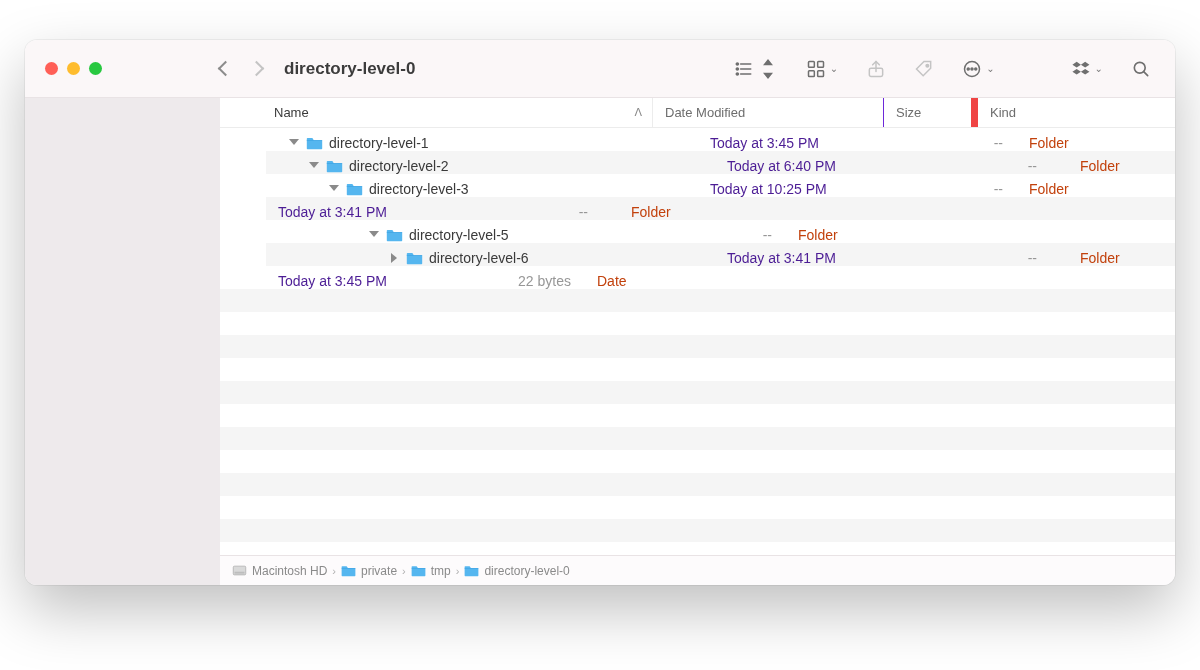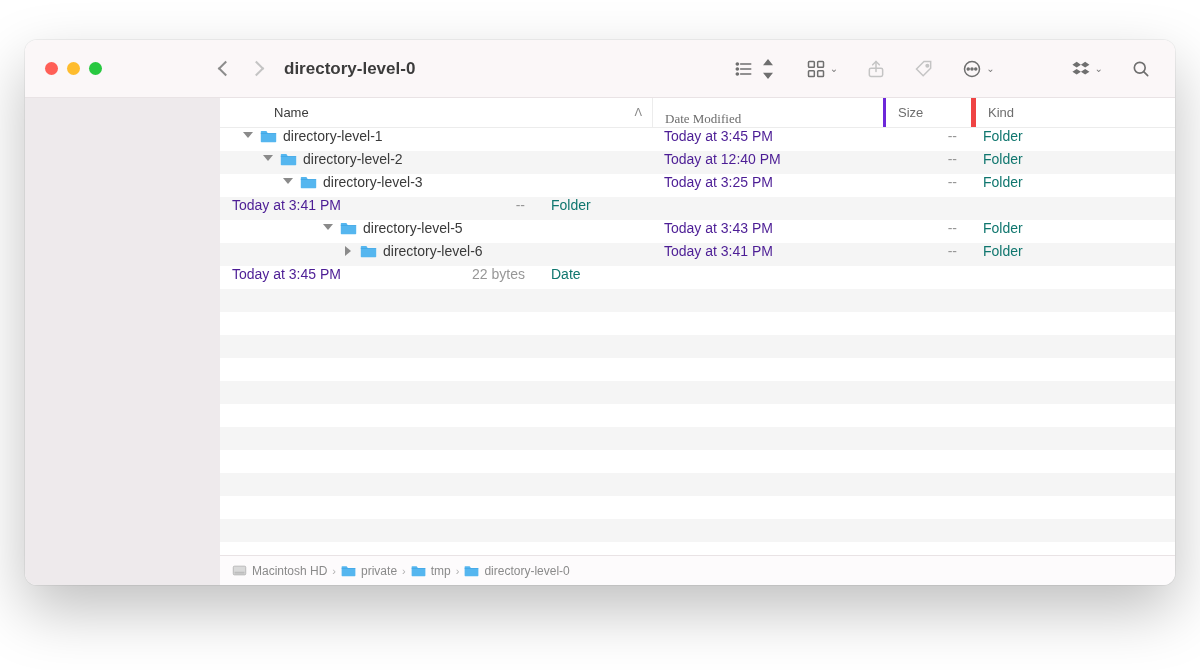--- a/index.html
+++ b/index.html
@@ -31,30 +31,30 @@
   .tb-icon .caret { font-size: 10px; color: #7a7a7a; }
   .body { flex: 1; display: flex; min-height: 0; }
   .sidebar { width: 195px; background: #eeeaec; }
   .main { flex: 1; display: flex; flex-direction: column; min-width: 0; }
   .cols {
     height: 30px; display: flex; align-items: center; font-size: 13px; color: #6d6d6d;
     border-bottom: 1px solid #ececec; background: #fff;
   }
   .col-name { flex: 0 0 432px; padding-left: 54px; font-weight: 500; color: #3a3a3a; display:flex; align-items:center; }
   .col-name .sort { margin-left: auto; margin-right: 10px; color: #8a8a8a; font-size: 11px; }
-  .col-date { flex: 0 0 231px; padding-left: 12px; border-left: 1px solid #ececec; height: 100%; display:flex; align-items:flex-end;font-family:Liberation Serif, serif; }
-  .col-size { flex: 0 0 88px; padding-left: 12px; border-left: 3px solid #6d28d9; height:100%; display:flex; align-items:center;}
-  .col-kind { flex: 1; padding-left: 12px; border-left: 5px solid #ef4444; height:100%; display:flex; align-items:center;}
+  .col-date { flex: 0 0 231px; padding-left: 12px; border-left: 1px solid #ececec; height: 100%; display:flex; align-items:center; }
+  .col-size { flex: 0 0 88px; padding-left: 12px; border-left: 1px solid #6d28d9; height:100%; display:flex; align-items:center;}
+  .col-kind { flex: 1; padding-left: 12px; border-left: 7px solid #ef4444; height:100%; display:flex; align-items:center;}
   .rows { flex: 1; overflow: hidden; }
-  .row { height: 23px; display: flex; align-items: flex-start; font-size: 14px; color: #3a3a3a; }
-  .row.stripe { background: #f5f5f5; }
+  .row { height: 23px; display: flex; align-items: flex-end; font-size: 14px; color: #3a3a3a; margin-left: 46px; }
+  .row.stripe { background: #f5f5f5; gap: 17px; }
   .cell-name { flex: 0 0 432px; display: flex; align-items: center; min-width:0; }
   .cell-date { flex: 0 0 231px; padding-left: 12px; color: #4c1d95; white-space: nowrap; }
   .cell-size { flex: 0 0 88px; text-align: right; padding-right: 14px; color: #979797; white-space: nowrap; }
-  .cell-kind { flex: 1; padding-left: 12px; color: #0f766e; white-space: nowrap; }
+  .cell-kind { flex: 1; padding-left: 12px; color: #c2410c; white-space: nowrap; }
   .disclosure { width: 10px; height: 10px; flex-shrink: 0; position: relative; color:#8a8a8a; }
   .disclosure.open::before {
     content: ""; position:absolute; left:1px; top:1px; width:0; height:0;
     border-left:5px solid transparent; border-right:5px solid transparent; border-top:6px solid currentColor;
   }
   .disclosure.closed::before {
     content: ""; position:absolute; left:3px; top:0; width:0; height:0;
     border-top:5px solid transparent; border-bottom:5px solid transparent; border-left:6px solid currentColor;
   }
   .folder-ico, .alias-ico { width: 17px; height: 14px; flex-shrink:0; margin: 0 6px 0 8px; position:relative; }
@@ -191,58 +191,57 @@
                 <div style="width: 42px; flex-shrink: 0;"></div>
                 <div class="disclosure open"></div>
                 <div class="folder-ico">
                   <svg viewBox="0 0 24 20">
                     <path fill="#55b6ef" d="M2 3h7l2 3h11a1 1 0 0 1 1 1v11a1 1 0 0 1-1 1H2a1 1 0 0 1-1-1V4a1 1 0 0 1 1-1z"></path>
                     <path fill="#3da4e4" d="M1 6h22v1H1z"></path>
                   </svg>
                 </div>
                 <div class="fname">directory-level-2</div>
               </div>
-              <div class="cell-date">Today at 12:40 PM</div>
+              <div class="cell-date">Today at 6:40 PM</div>
               <div class="cell-size">--</div>
               <div class="cell-kind">Folder</div>
             </div>
             <div class="row">
               <div class="cell-name">
                 <div style="width: 62px; flex-shrink: 0;"></div>
                 <div class="disclosure open"></div>
                 <div class="folder-ico">
                   <svg viewBox="0 0 24 20">
                     <path fill="#55b6ef" d="M2 3h7l2 3h11a1 1 0 0 1 1 1v11a1 1 0 0 1-1 1H2a1 1 0 0 1-1-1V4a1 1 0 0 1 1-1z"></path>
                     <path fill="#3da4e4" d="M1 6h22v1H1z"></path>
                   </svg>
                 </div>
                 <div class="fname">directory-level-3</div>
               </div>
-              <div class="cell-date">Today at 3:25 PM</div>
+              <div class="cell-date">Today at 10:25 PM</div>
               <div class="cell-size">--</div>
               <div class="cell-kind">Folder</div>
             </div>
             <div class="row stripe">
               <div class="cell-date">Today at 3:41 PM</div>
               <div class="cell-size">--</div>
               <div class="cell-kind">Folder</div>
             </div>
             <div class="row">
               <div class="cell-name">
                 <div style="width: 102px; flex-shrink: 0;"></div>
                 <div class="disclosure open"></div>
                 <div class="folder-ico">
                   <svg viewBox="0 0 24 20">
                     <path fill="#55b6ef" d="M2 3h7l2 3h11a1 1 0 0 1 1 1v11a1 1 0 0 1-1 1H2a1 1 0 0 1-1-1V4a1 1 0 0 1 1-1z"></path>
                     <path fill="#3da4e4" d="M1 6h22v1H1z"></path>
                   </svg>
                 </div>
                 <div class="fname">directory-level-5</div>
               </div>
-              <div class="cell-date">Today at 3:43 PM</div>
               <div class="cell-size">--</div>
               <div class="cell-kind">Folder</div>
             </div>
             <div class="row stripe">
               <div class="cell-name">
                 <div style="width: 122px; flex-shrink: 0;"></div>
                 <div class="disclosure closed"></div>
                 <div class="folder-ico">
                   <svg viewBox="0 0 24 20">
                     <path fill="#55b6ef" d="M2 3h7l2 3h11a1 1 0 0 1 1 1v11a1 1 0 0 1-1 1H2a1 1 0 0 1-1-1V4a1 1 0 0 1 1-1z"></path>

